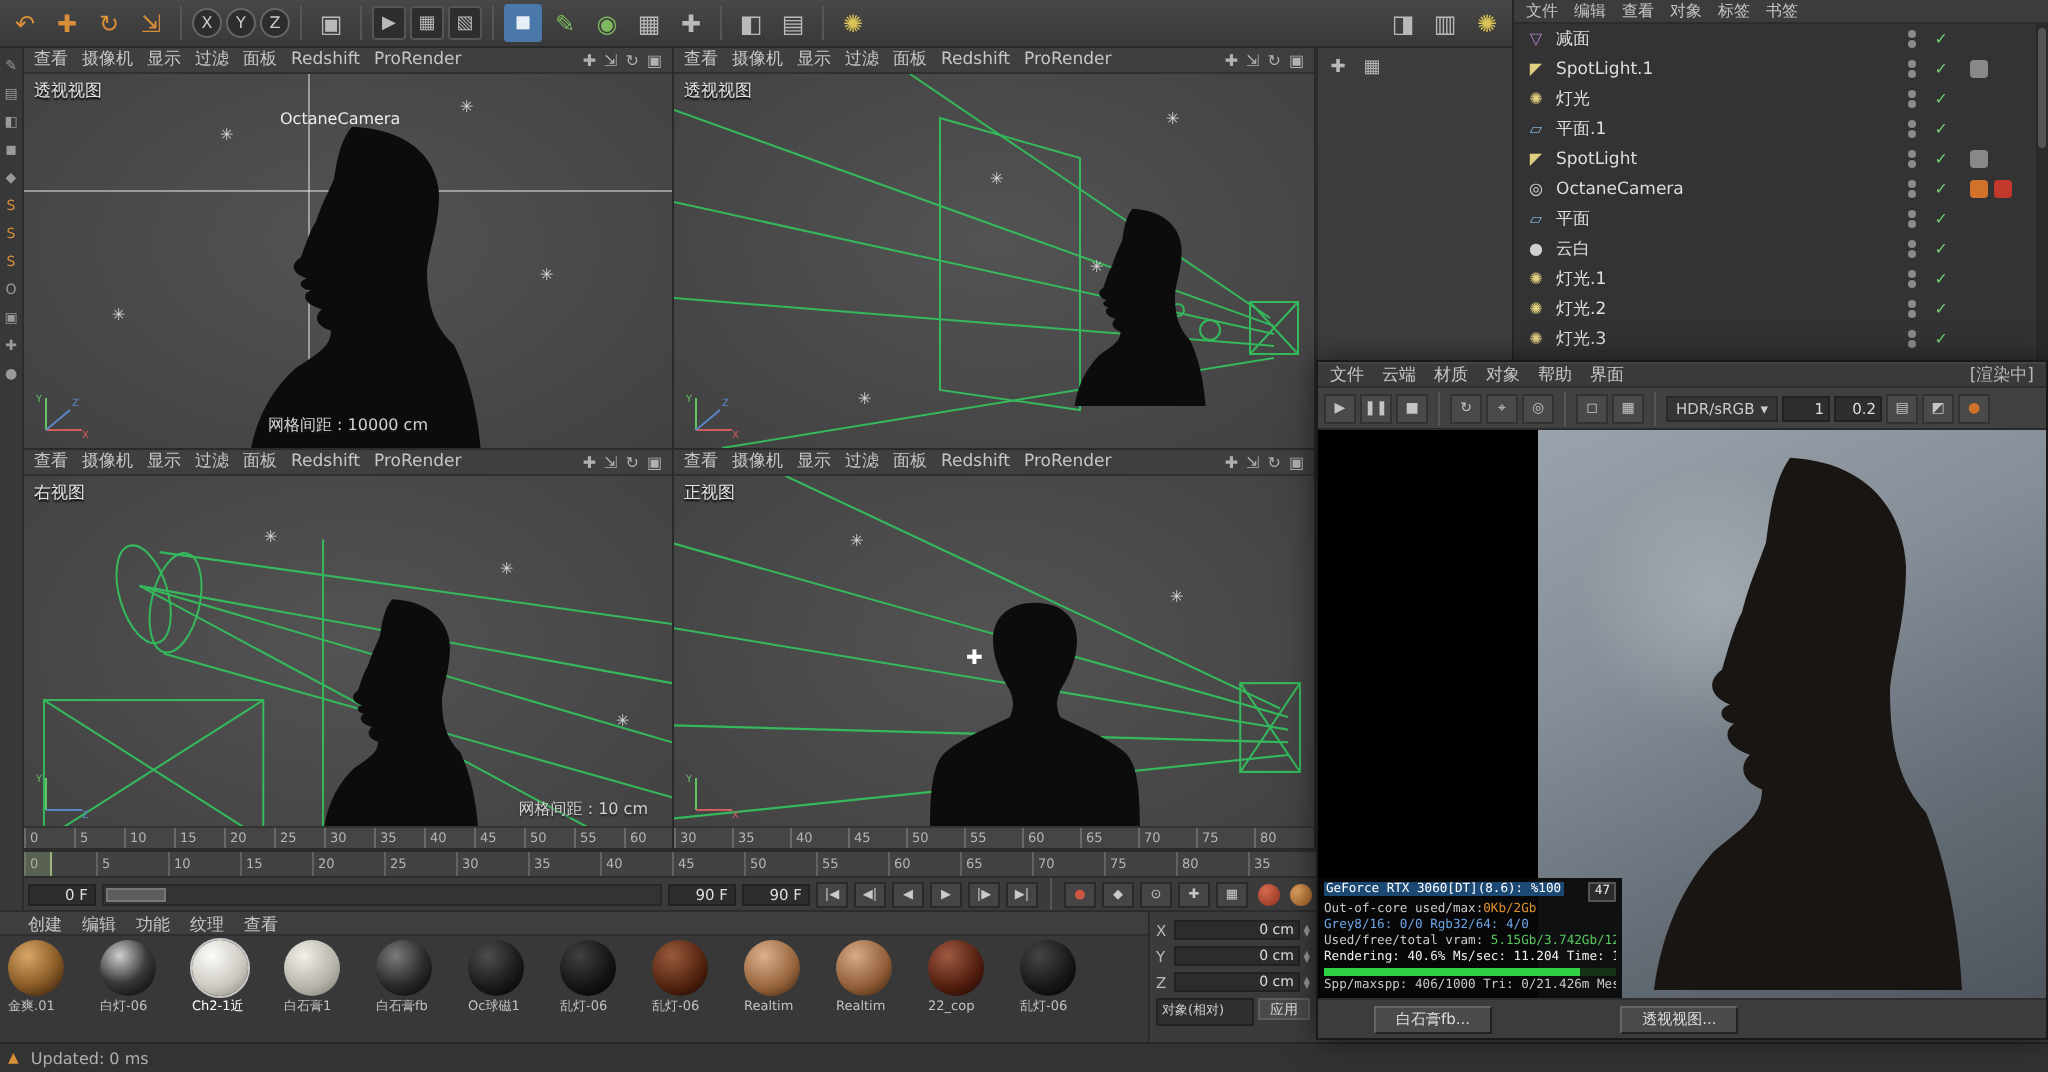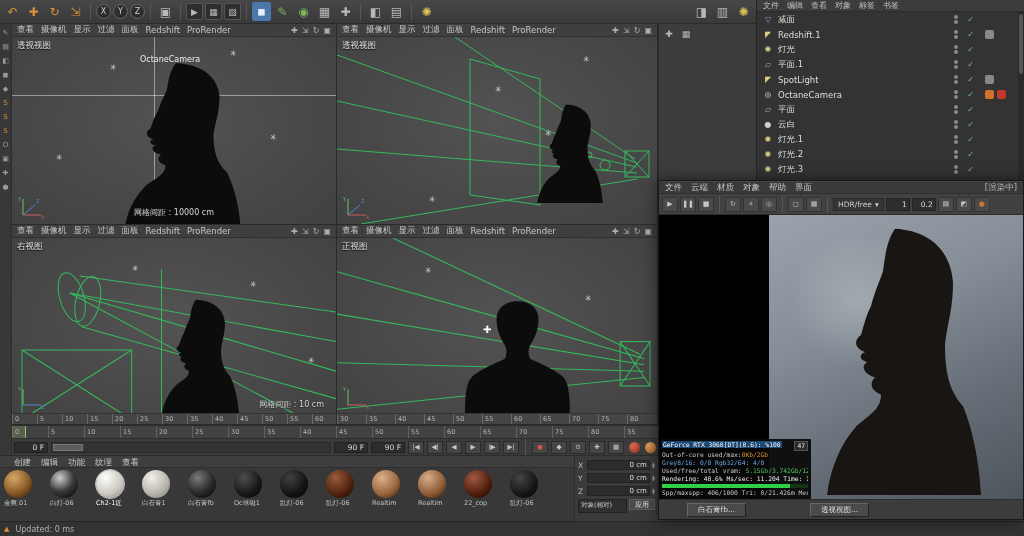--- a/index.html
+++ b/index.html
@@ -568,21 +568,21 @@
       <span class="omicon" style="color:#b07fd0">▽</span>
       <span>减面</span>
       <span class="omdots">
           <i></i>
           <i></i>
         </span>
       <span class="omcheck">✓</span>
     </div>
     <div class="omrow">
       <span class="omicon" style="color:#e0d080">◤</span>
-      <span>Redshift.1</span>
+      <span>SpotLight.1</span>
       <span class="omdots">
           <i></i>
           <i></i>
         </span>
       <span class="omcheck">✓</span>
       <span class="omtag" style="right:30px;background:#888"></span>
     </div>
     <div class="omrow">
       <span class="omicon" style="color:#e0d080">✺</span>
       <span>灯光</span>
@@ -688,21 +688,21 @@
       <span class="lvt">■</span>
       <i class="sep"></i>
       <span class="lvt">↻</span>
       <span class="lvt">⌖</span>
       <span class="lvt">◎</span>
       <i class="sep"></i>
       <span class="lvt">◻</span>
       <span class="lvt">▦</span>
       <i class="sep"></i>
       <span class="lvdrop">
-          <span>HDR/free</span>
+          <span>HDR/sRGB</span>
           <span>▾</span>
         </span>
       <span class="lvspin">1</span>
       <span class="lvspin">0.2</span>
       <span class="lvt">▤</span>
       <span class="lvt">◩</span>
       <span class="lvt" style="color:#d1722a">●</span>
     </div>
     <div class="lvrender">
       <div class="lvleft"></div>

